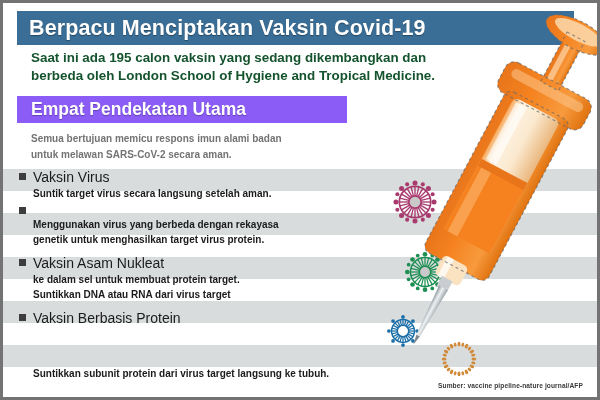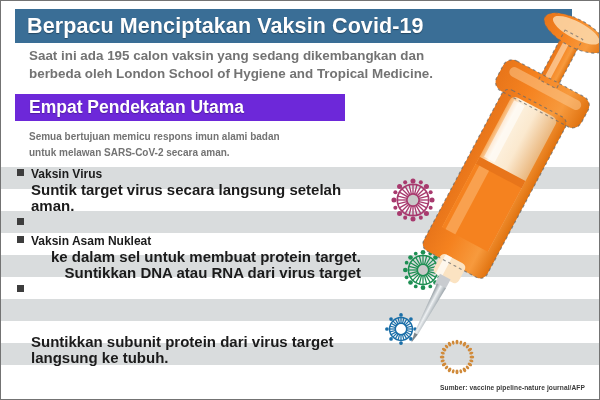--- a/index.html
+++ b/index.html
@@ -5,21 +5,21 @@
   html,body{margin:0;padding:0;}
   body{
     width:600px;height:400px;overflow:hidden;
     background:#ffffff;
     font-family:"Liberation Sans",sans-serif;
   }
   #infographic{
     position:relative;width:600px;height:400px;
     background:#ffffff;
     box-sizing:border-box;
-    border:1px solid #737373;
+    border:3px solid #737373;
     overflow:hidden;
   }
 
   
   .stripe{position:absolute;left:0;width:600px;background:#d9dcdd;z-index:0;}
 
   
   .title-bar{
     position:absolute;left:14px;top:8px;width:557px;height:34px;
     background:#3a6e96;
@@ -32,30 +32,30 @@
     letter-spacing:0.1px;
     padding-left:12px;
     white-space:nowrap;
     text-shadow:0 1px 1px rgba(0,0,0,0.35);
   }
 
   
   .lede{
     position:absolute;left:28px;top:46px;width:420px;
     z-index:5;
-    color:#737373;
+    color:#14532d;
     font-size:13.4px;
     font-weight:bold;
     line-height:18px;
   }
 
   
   .section-bar{
     position:absolute;left:14px;top:93px;width:330px;height:27px;
-    background:#6d28d9;
+    background:#8b5cf6;
     z-index:5;
     display:flex;align-items:center;
   }
   .section-text{
     color:#ffffff;font-size:17.5px;font-weight:bold;
     padding-left:14px;white-space:nowrap;
     text-shadow:0 1px 1px rgba(0,0,0,0.28);
   }
 
   
@@ -68,25 +68,25 @@
   
   .items{position:absolute;left:16px;top:166px;width:370px;z-index:5;}
   .item{margin-bottom:5px;}
   .item-head{display:flex;align-items:baseline;}
   .bullet{
     width:7px;height:7px;background:#3d3d3d;
     display:inline-block;margin-right:7px;flex:0 0 auto;
     position:relative;top:-2px;
   }
   .item-title{
-    font-size:12px;font-weight:bold;color:#1b1b1b;white-space:nowrap;
+    font-size:14px;font-weight:normal;color:#1b1b1b;white-space:nowrap;
   }
   .item-desc{
     margin-left:14px;margin-top:1px;
-    font-size:15px;line-height:15.5px;color:#1b1b1b;font-weight:bold;
+    font-size:10px;line-height:15.5px;color:#1b1b1b;font-weight:bold;
     width:330px;
   }
 
   
   .virus{position:absolute;z-index:6;}
 
   
   .syringe-wrap{
     position:absolute;left:404px;top:2px;width:196px;height:360px;
     z-index:7;
@@ -139,36 +139,41 @@
       </div>
       <div class="item-desc">
         <div>Suntik target virus secara langsung setelah aman.</div>
       </div>
     </div>
 
     <div class="item" style="margin-top:7px;">
       <div class="item-head">
         <span class="bullet"></span>
       </div>
+      <div class="item-desc">
+        <div>Menggunakan virus yang berbeda dengan rekayasa</div>
+        <div>genetik untuk menghasilkan target virus protein.</div>
+      </div>
     </div>
 
-    <div class="item" style="margin-top:7px;text-align:right;">
+    <div class="item" style="margin-top:7px;">
       <div class="item-head">
         <span class="bullet"></span>
         <span class="item-title">Vaksin Asam Nukleat</span>
       </div>
       <div class="item-desc">
         <div>ke dalam sel untuk membuat protein target.</div>
         <div>Suntikkan DNA atau RNA dari virus target</div>
       </div>
     </div>
 
     <div class="item" style="margin-top:7px;">
       <div class="item-head">
         <span class="bullet"></span>
+        <span class="item-title">Vaksin Berbasis Protein</span>
       </div>
       <div class="item-desc" style="width:360px;margin-top:40px;">
         <div>Suntikkan subunit protein dari virus target langsung ke tubuh.</div>
       </div>
     </div>
 
   </div>
 
   <div class="virus" style="left:384px;top:171px;">
     <svg width="56" height="56" viewBox="0 0 100 100">

